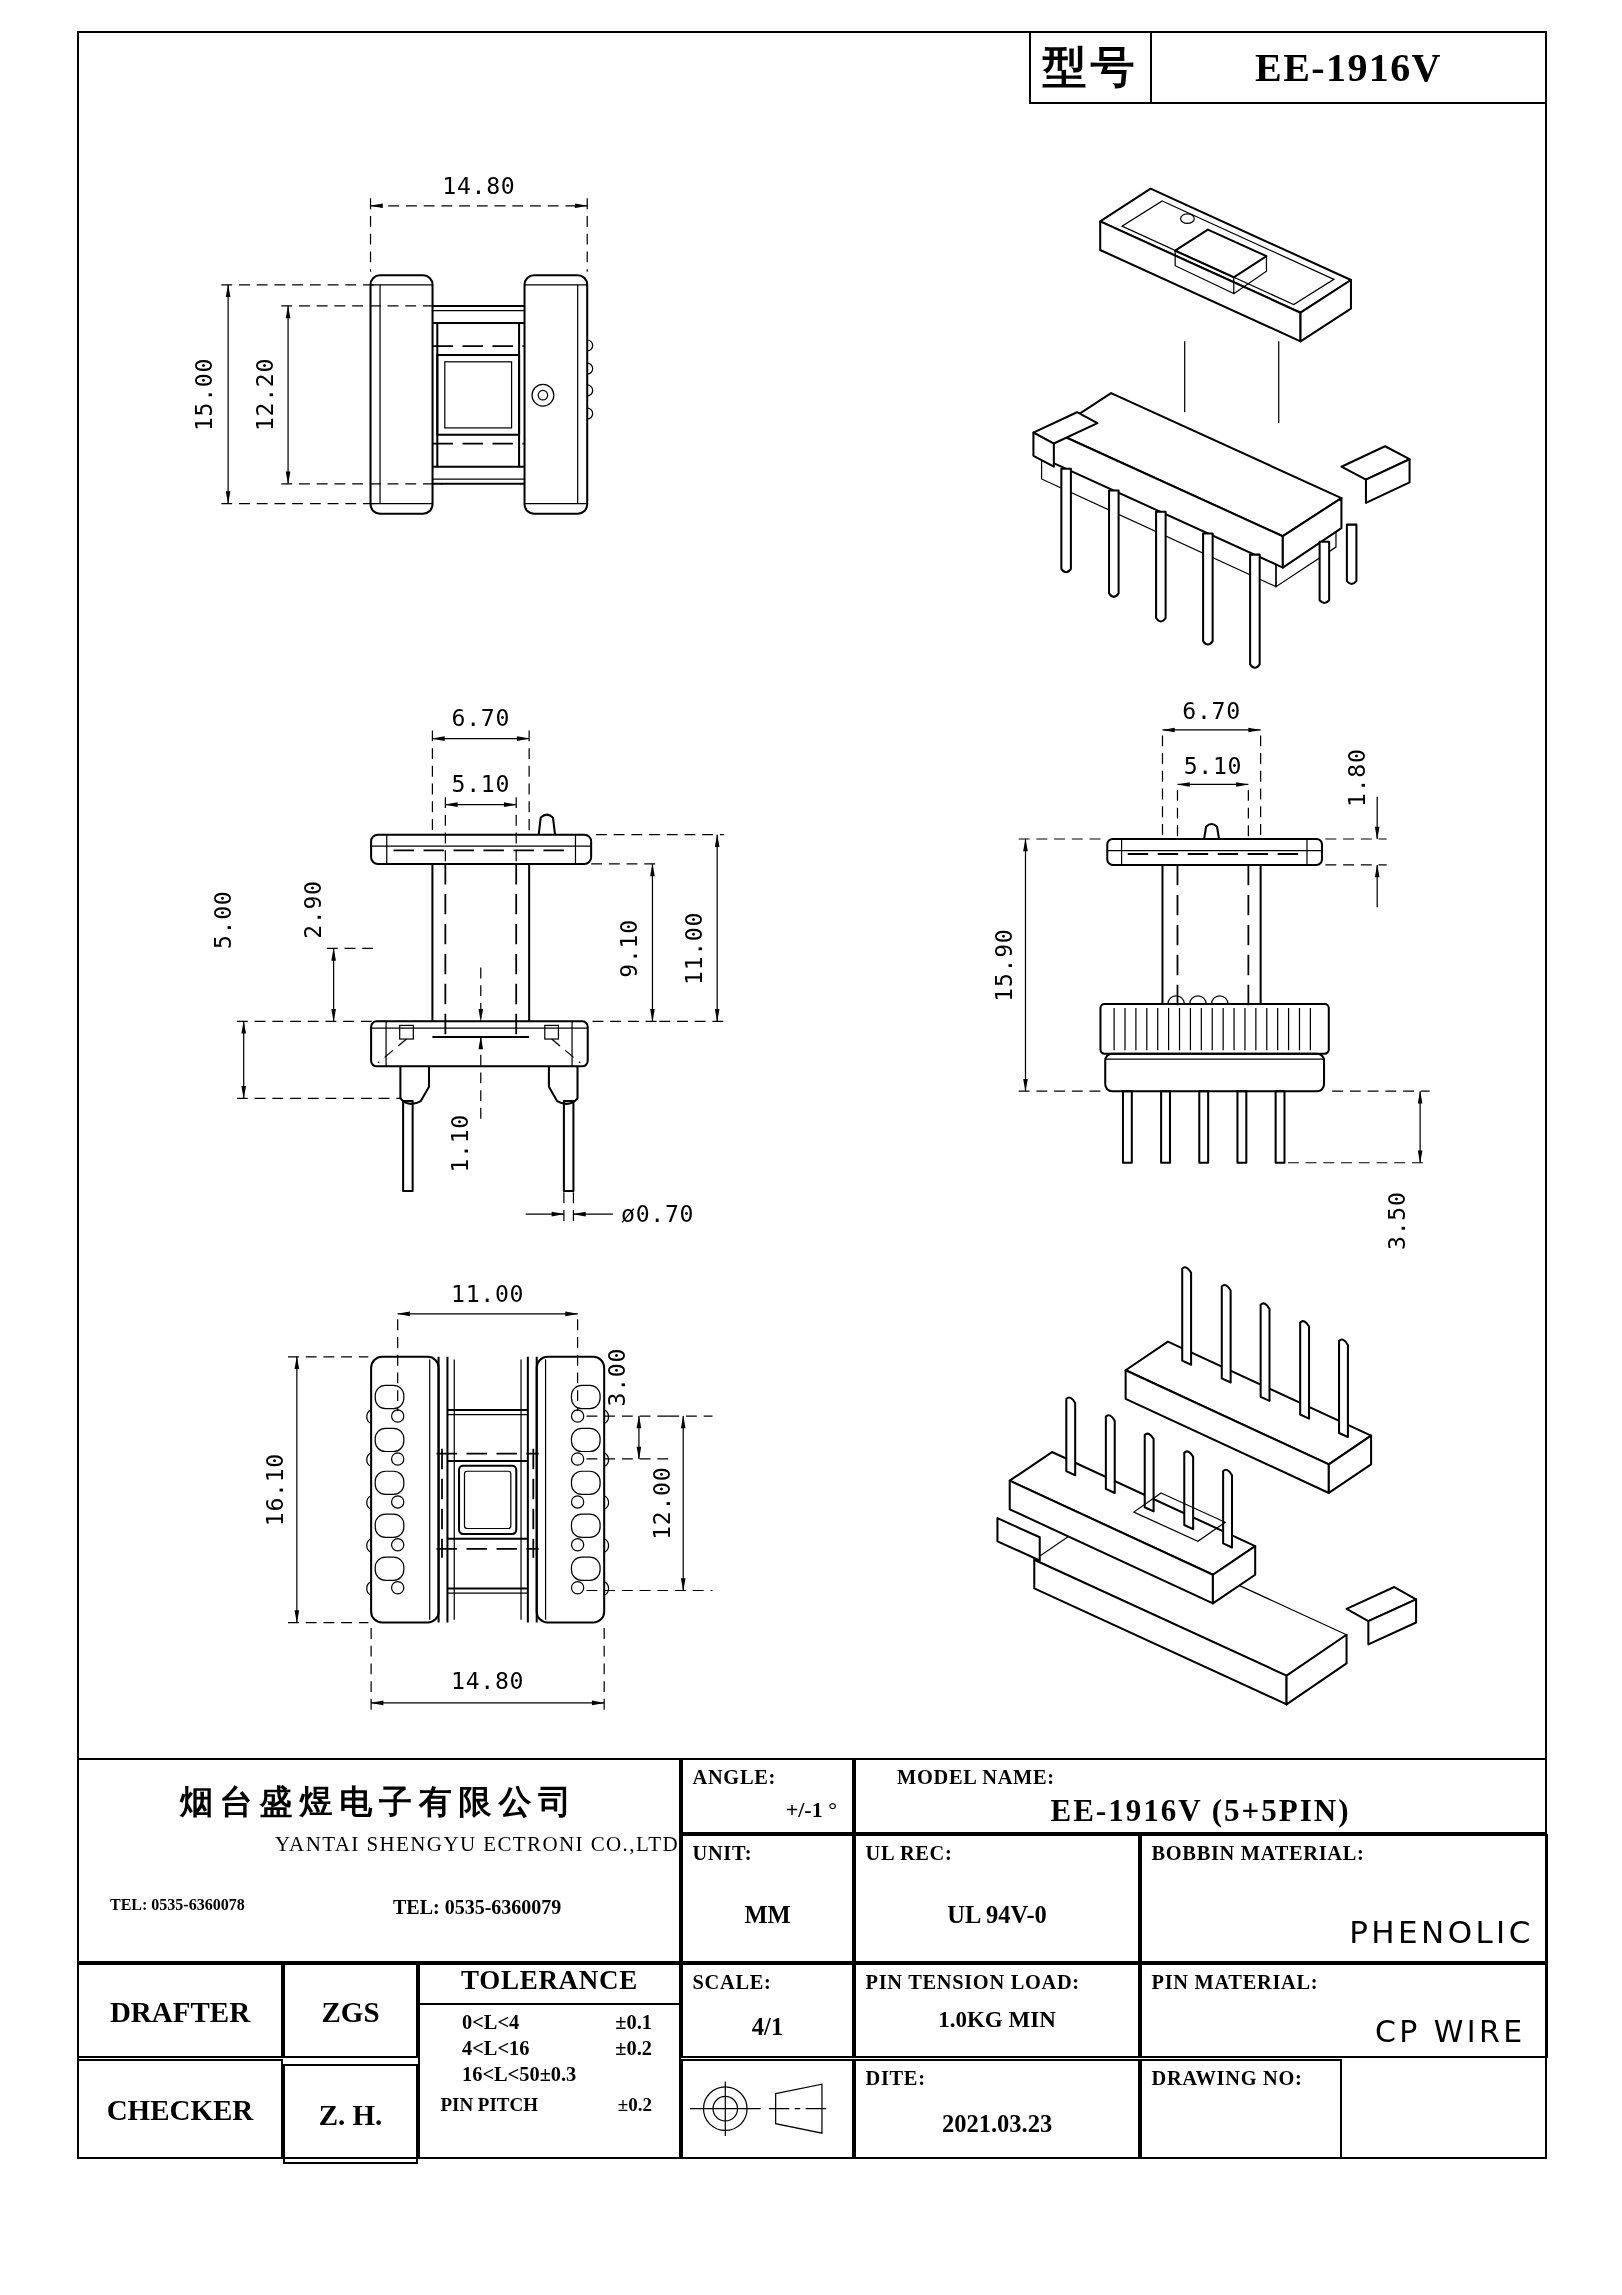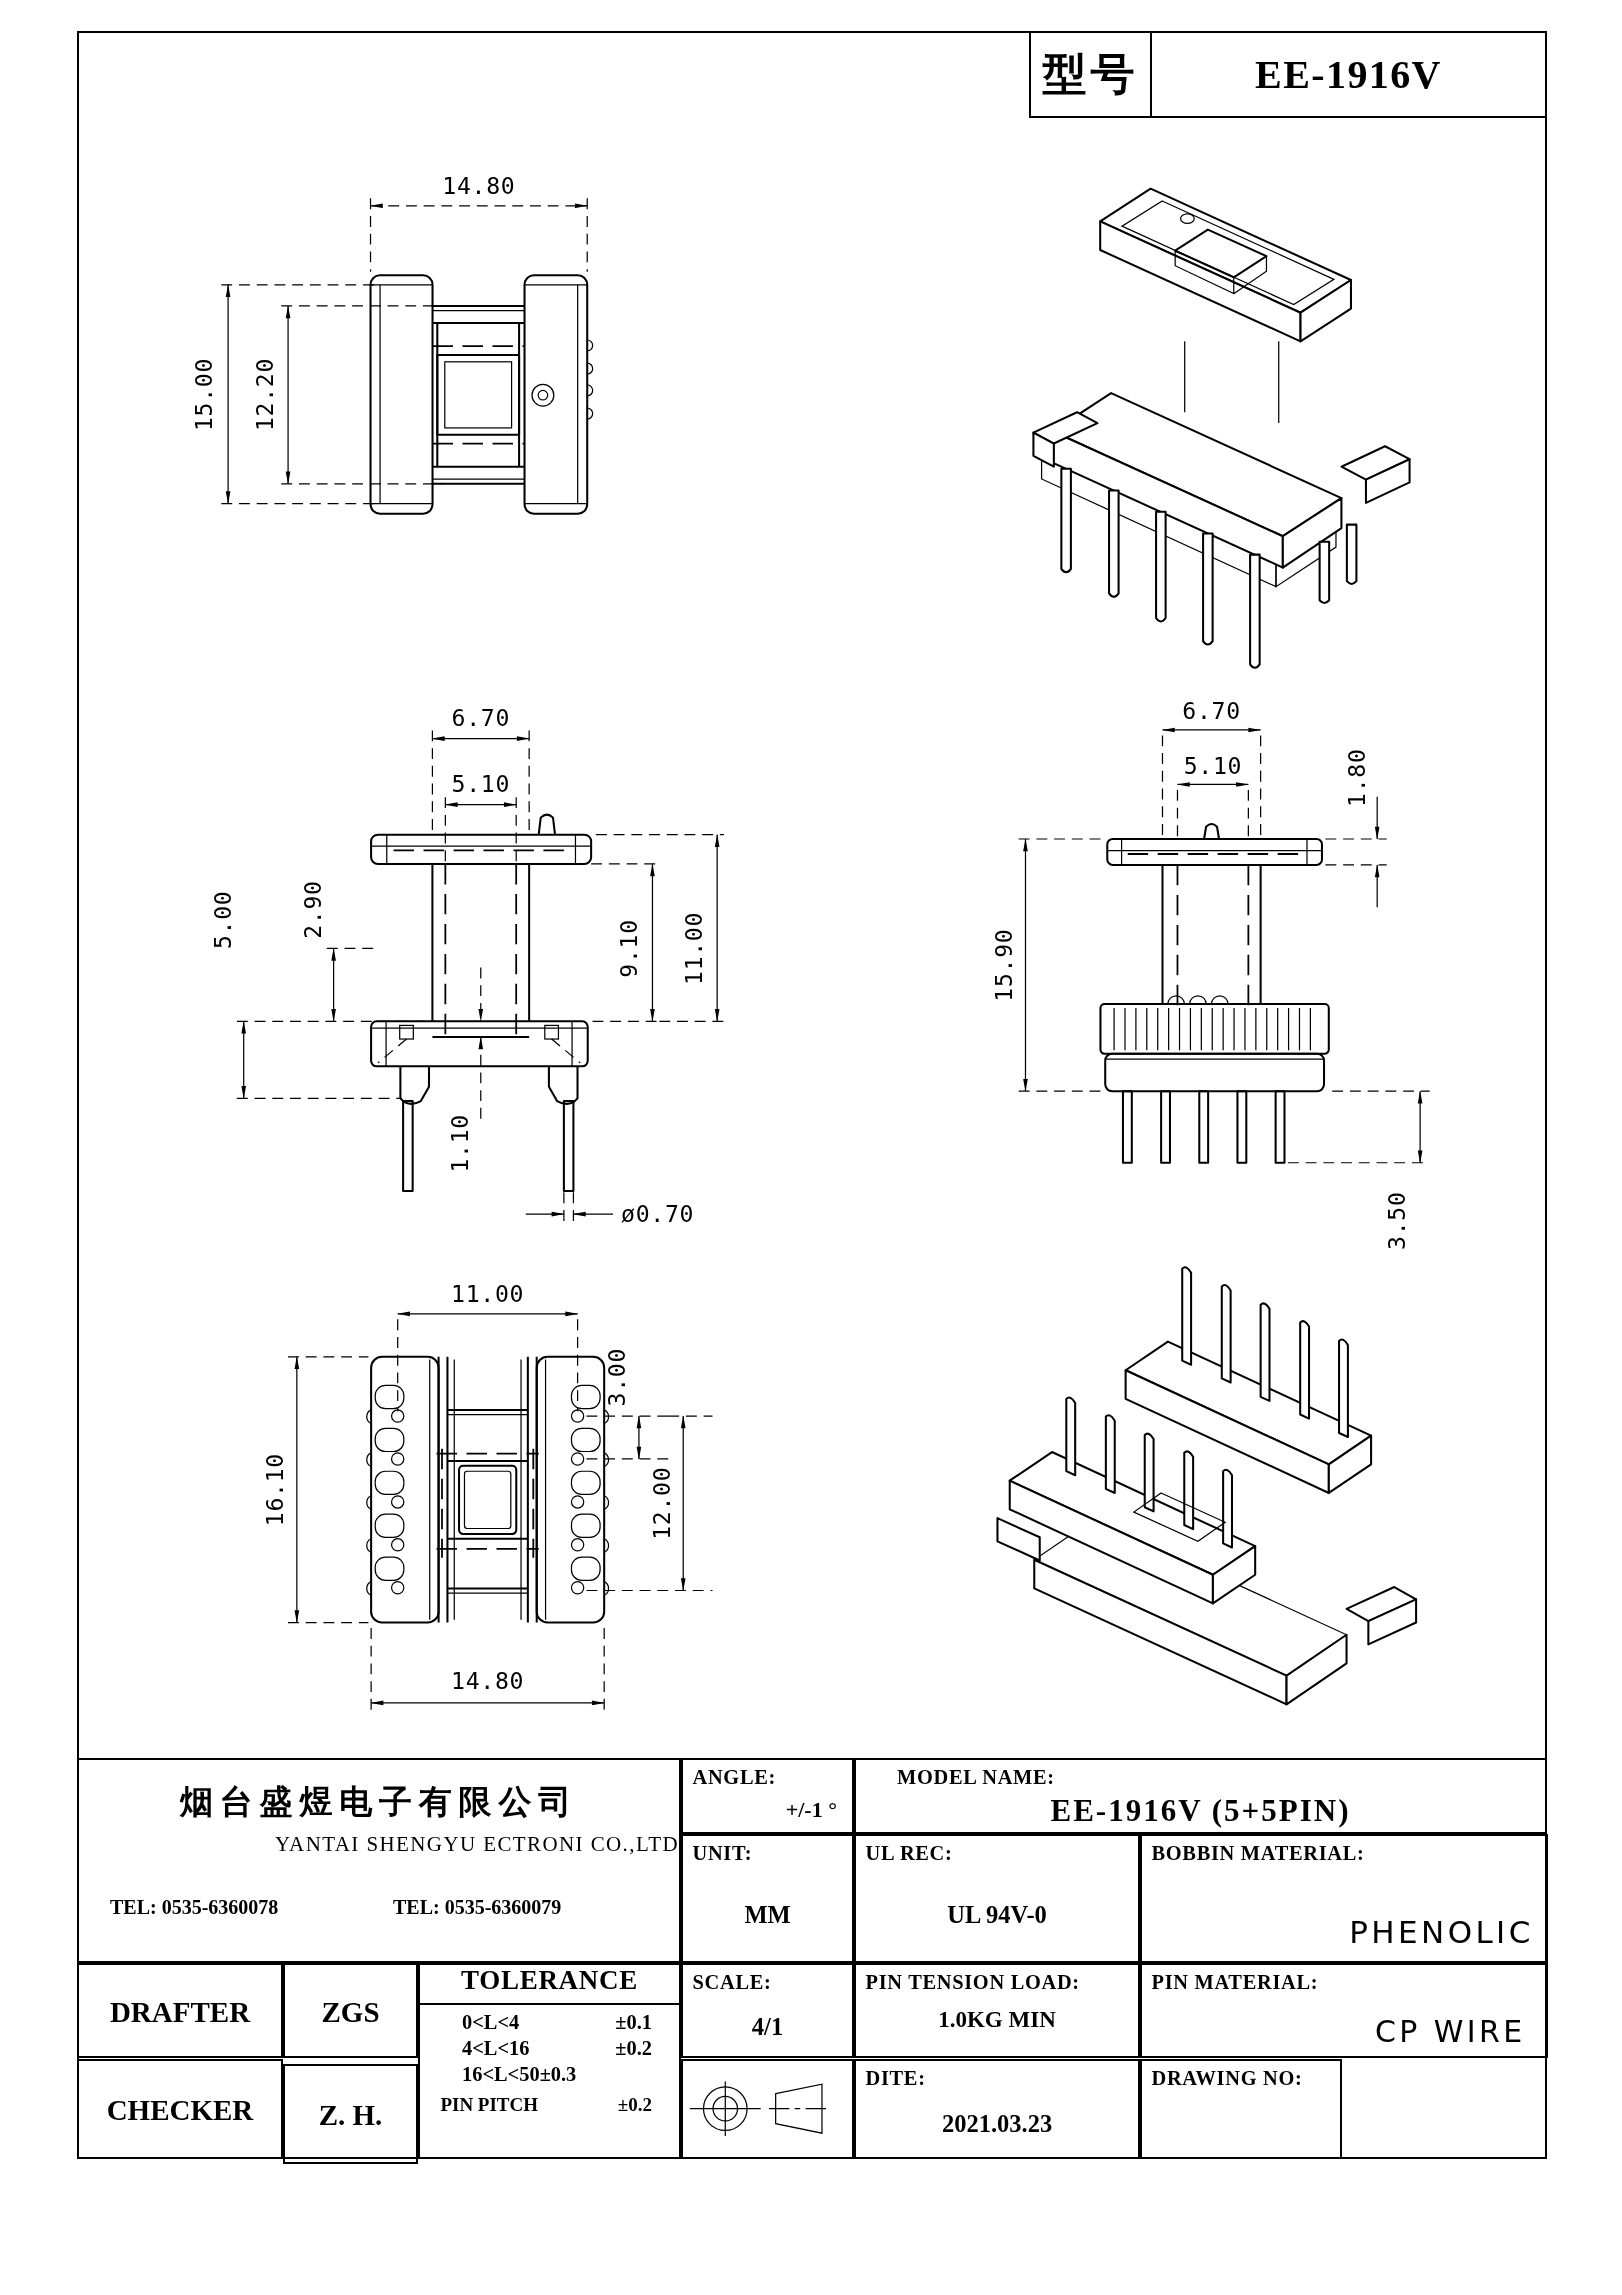--- a/index.html
+++ b/index.html
@@ -1,21 +1,21 @@
 <!DOCTYPE html>
 <html style="font-size:11px"><head>
 <meta charset="utf-8">
 <style>
   html,body{margin:0;padding:0;background:#888;}
   .page{position:relative;width:1622px;height:2295px;background:#ffffff;overflow:hidden;
         font-family:"Liberation Serif","DejaVu Serif",serif;color:#000;}
   .frame{position:absolute;left:77px;top:31px;width:1470px;height:2128px;border:2.7px solid #000;box-sizing:border-box;}
   
   .titlebox{position:absolute;left:1029px;top:31px;width:518px;height:87px;box-sizing:border-box;}
-  .titlebox .c{position:absolute;top:0;height:87px;border:2.7px solid #000;box-sizing:border-box;
+  .titlebox .c{position:absolute;top:0;height:73px;border:2.7px solid #000;box-sizing:border-box;
                display:flex;align-items:center;justify-content:center;}
   .t-label{left:0;width:123px;font-size:44px;font-weight:700;letter-spacing:4.1px;}
   .t-value{left:121px;width:397px;font-size:40px;font-weight:700;font-family:"Liberation Serif",serif;letter-spacing:1.4px;}
   
   svg.view{position:absolute;overflow:visible;}
   .ol{stroke:#000;stroke-width:3;fill:none;stroke-linejoin:round;}
   .olw{stroke:#000;stroke-width:3;fill:#fff;stroke-linejoin:round;}
   .tn{stroke:#000;stroke-width:1.8;fill:none;}
   .dsh{stroke:#000;stroke-width:1.8;fill:none;stroke-dasharray:16 10;}
   .hid{stroke:#000;stroke-width:2.6;fill:none;stroke-dasharray:30 14;}
@@ -417,21 +417,21 @@
       <path class="olw" d="M339,358 L339,464 L352,470 L352,364 Q345,352 339,358 Z"></path>
     </g>
     <path class="tn" d="M248,390 L342,433 L302,461 L208,418 Z"></path>
   </svg>
 
   <div class="tbl">
 
     <div class="cell" style="left:0;top:0;width:604px;height:205px">
       <div style="position:absolute;top:20.4px;width:100%;text-align:center;font-size:33px;font-weight:700;letter-spacing:6.8px">烟台盛煜电子有限公司</div>
       <div style="position:absolute;top:72px;width:100%;text-align:right;font-size:21px;letter-spacing:1.4px">YANTAI SHENGYU ECTRONI CO.,LTD</div>
-      <div style="position:absolute;top:136px;left:31px;font-size:20px;font-weight:700">TEL: 0535-6360078</div>
+      <div style="position:absolute;top:136px;left:31px;font-size:16px;font-weight:700">TEL: 0535-6360078</div>
       <div style="position:absolute;top:136px;left:314px;font-size:20px;font-weight:700">TEL: 0535-6360079</div>
     </div>
 
     <div class="cell" style="left:604px;top:0;width:173px;height:76px">
       <div class="lab">ANGLE:</div>
       <div class="val" style="right:15px;top:37px;font-size:22px">+/-1 °</div>
     </div>
 
     <div class="cell" style="left:777px;top:0;width:693px;height:76px">
       <div class="lab" style="left:41px">MODEL NAME:</div>

